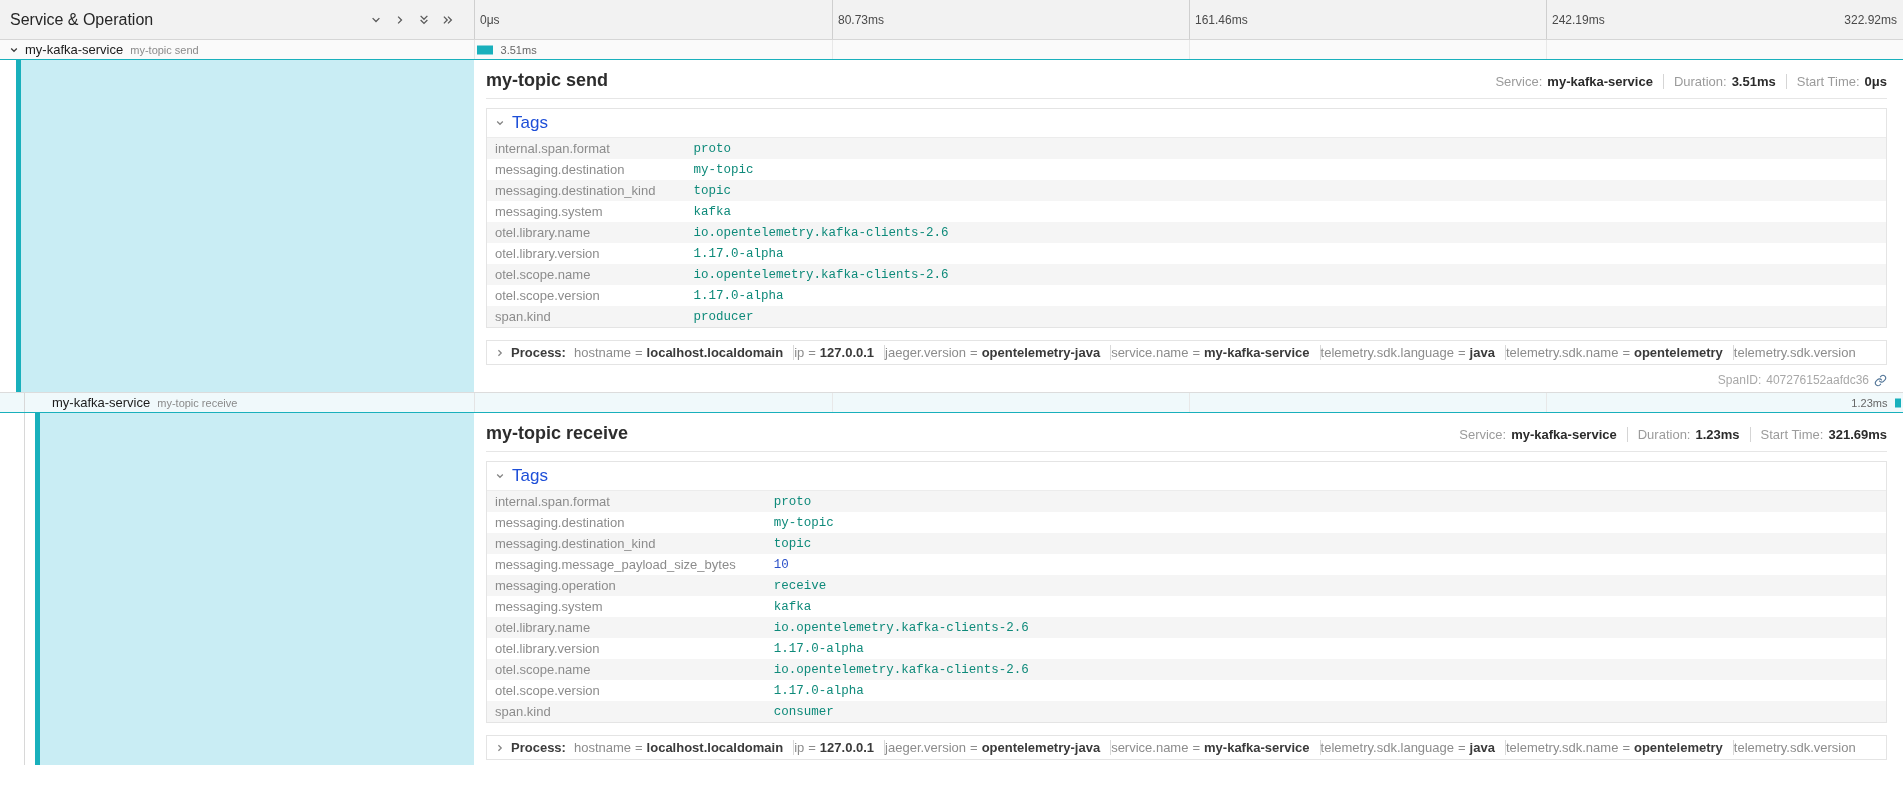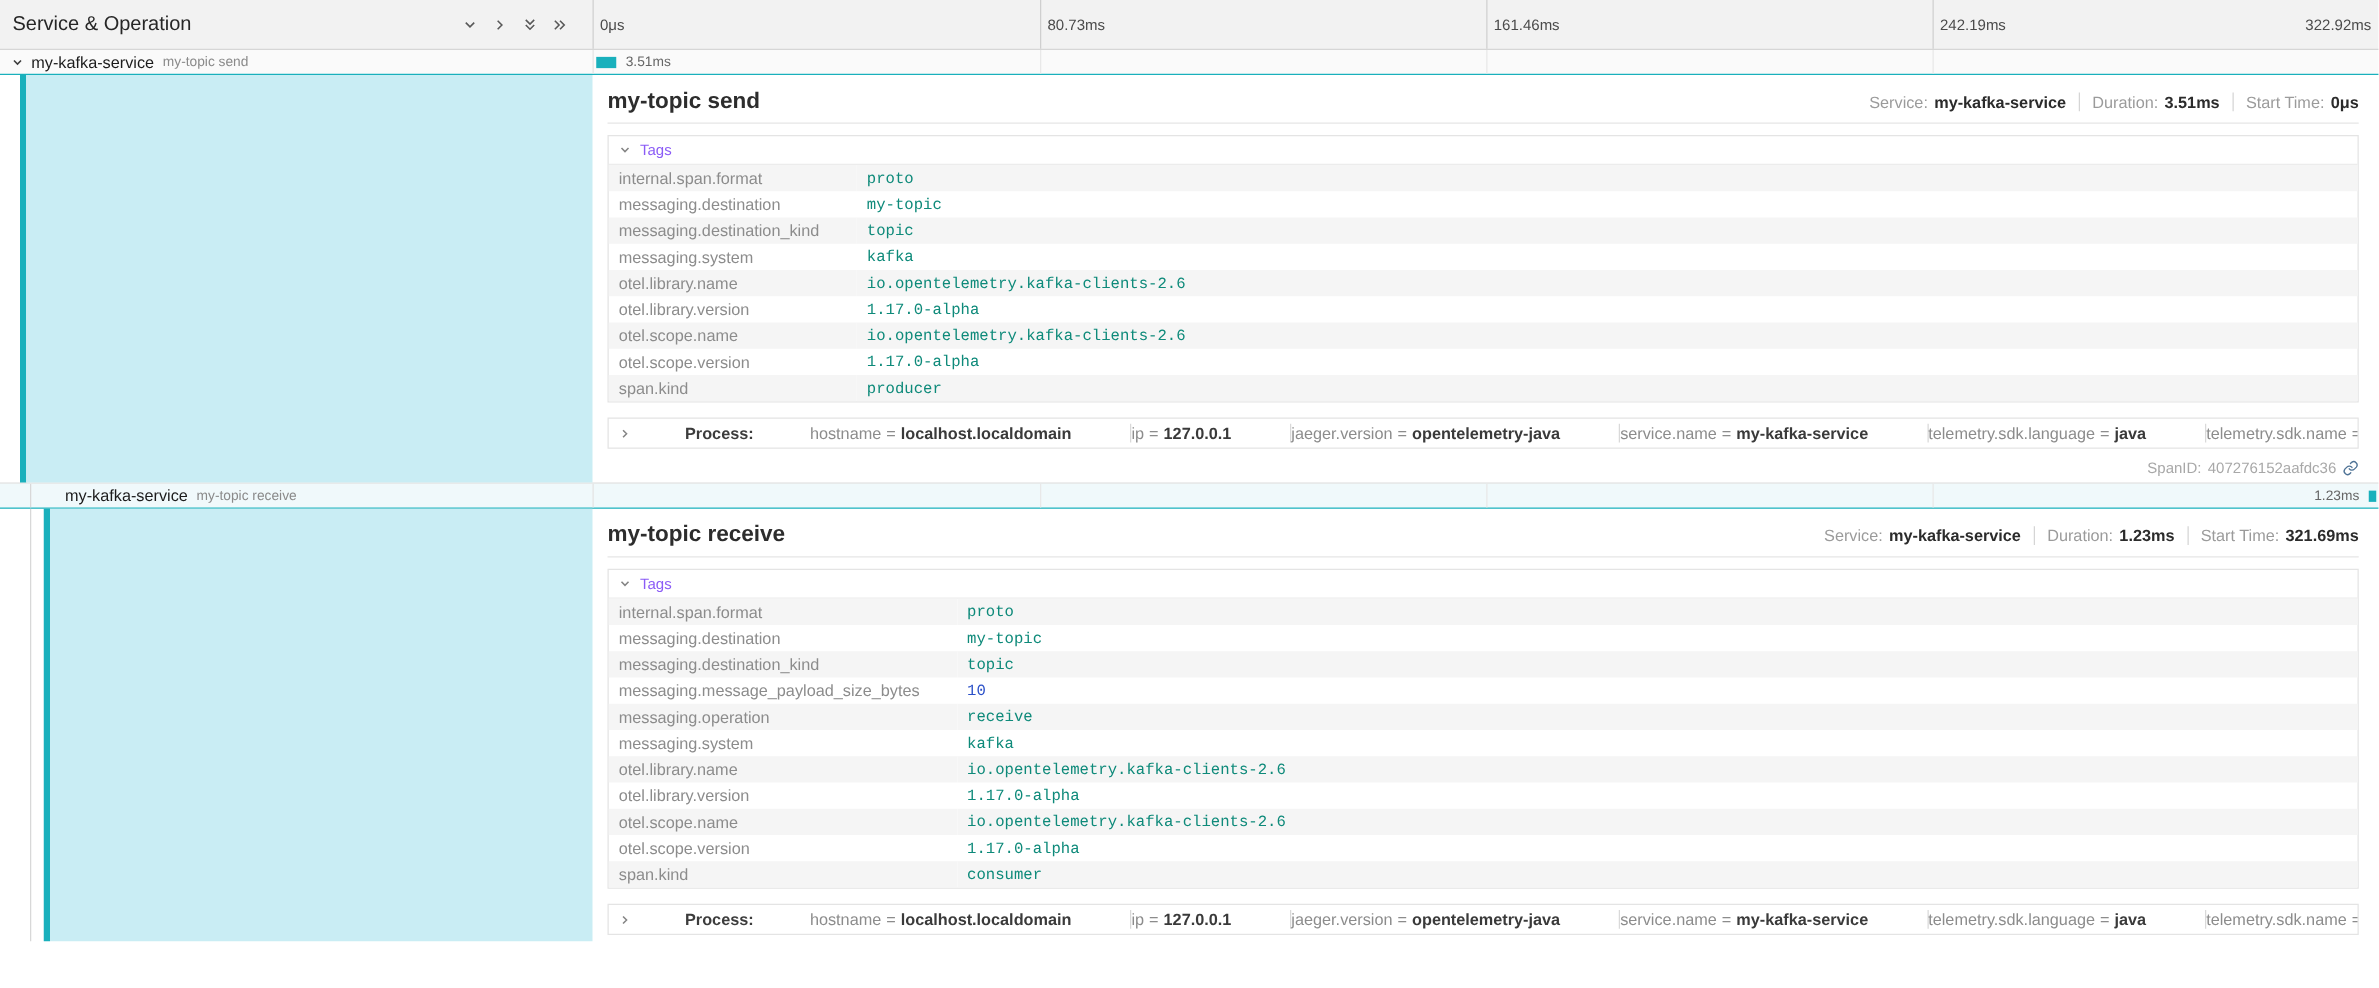--- a/index.html
+++ b/index.html
@@ -51,30 +51,30 @@
   .d2 .accent { left:35px; } .d2 .fill { left:40px; }
   .detail-main { flex:1; padding:10px 16px 5px 12px; box-sizing:border-box; min-width:0; }
   .card-head { display:flex; align-items:baseline; justify-content:space-between; }
   .card-title { font-size:18px; font-weight:600; color:#2d2d2d; }
   .card-meta { display:flex; align-items:baseline; font-size:13px; }
   .meta-item + .meta-item { border-left:1px solid #d5d5d5; margin-left:10px; padding-left:10px; }
   .meta-label { color:#9b9b9b; margin-right:5px; }
   .meta-value { color:#2b2b2b; font-weight:700; }
   .head-rule { border:0; border-top:1px solid #e6e6e6; margin:7px 0 9px; }
   .kv-block { border:1px solid #e4e4e4; margin-bottom:12px; background:#fff; }
-  .kv-head { display:flex; align-items:center; gap:7px; padding:4px 8px; font-size:12px; color:#8b5cf6;
+  .kv-head { display:flex; align-items:center; gap:7px; padding:4px 8px; font-size:17px; color:#1d4ed8;
              cursor:pointer; border-bottom:1px solid #ececec; }
   .acc-chev { display:inline-flex; color:#858585; }
   .kv-table { width:100%; border-collapse:collapse; font-size:13px; }
   .kv-table tr:nth-child(odd) { background:#f5f5f5; }
   .kv-key { width:1%; white-space:nowrap; color:#8c8c8c; padding:3px 30px 3px 8px; vertical-align:top; }
   .kv-val { font-family:"Liberation Mono","DejaVu Sans Mono",monospace; font-size:12.5px; color:#0e8a7a; padding:3px 8px; }
   .kv-val.num { color:#2b50c8; }
   .process-bar { border:1px solid #e4e4e4; display:flex; align-items:center; padding:4px 8px; font-size:13px;
-                 cursor:pointer; background:#fff; overflow:hidden;gap:37px; }
+                 cursor:pointer; background:#fff; overflow:hidden; }
   .process-label { font-weight:700; color:#3c3c3c; margin:0 8px 0 6px; }
   .pkv { white-space:nowrap; color:#8c8c8c; }
   .pkv + .pkv { border-left:1px solid #d9d9d9; margin-left:10px; }
   .pk { margin-right:4px; } .peq { color:#8c8c8c; }
   .pv { color:#3a3a3a; font-weight:700; margin-left:4px; }
   .spanid-row { display:flex; justify-content:flex-end; align-items:center; gap:5px; margin-top:8px;
                 font-size:12px; color:#a8a8a8; }
   .link-icon { display:inline-flex; cursor:pointer; }
 </style>
 </head>

